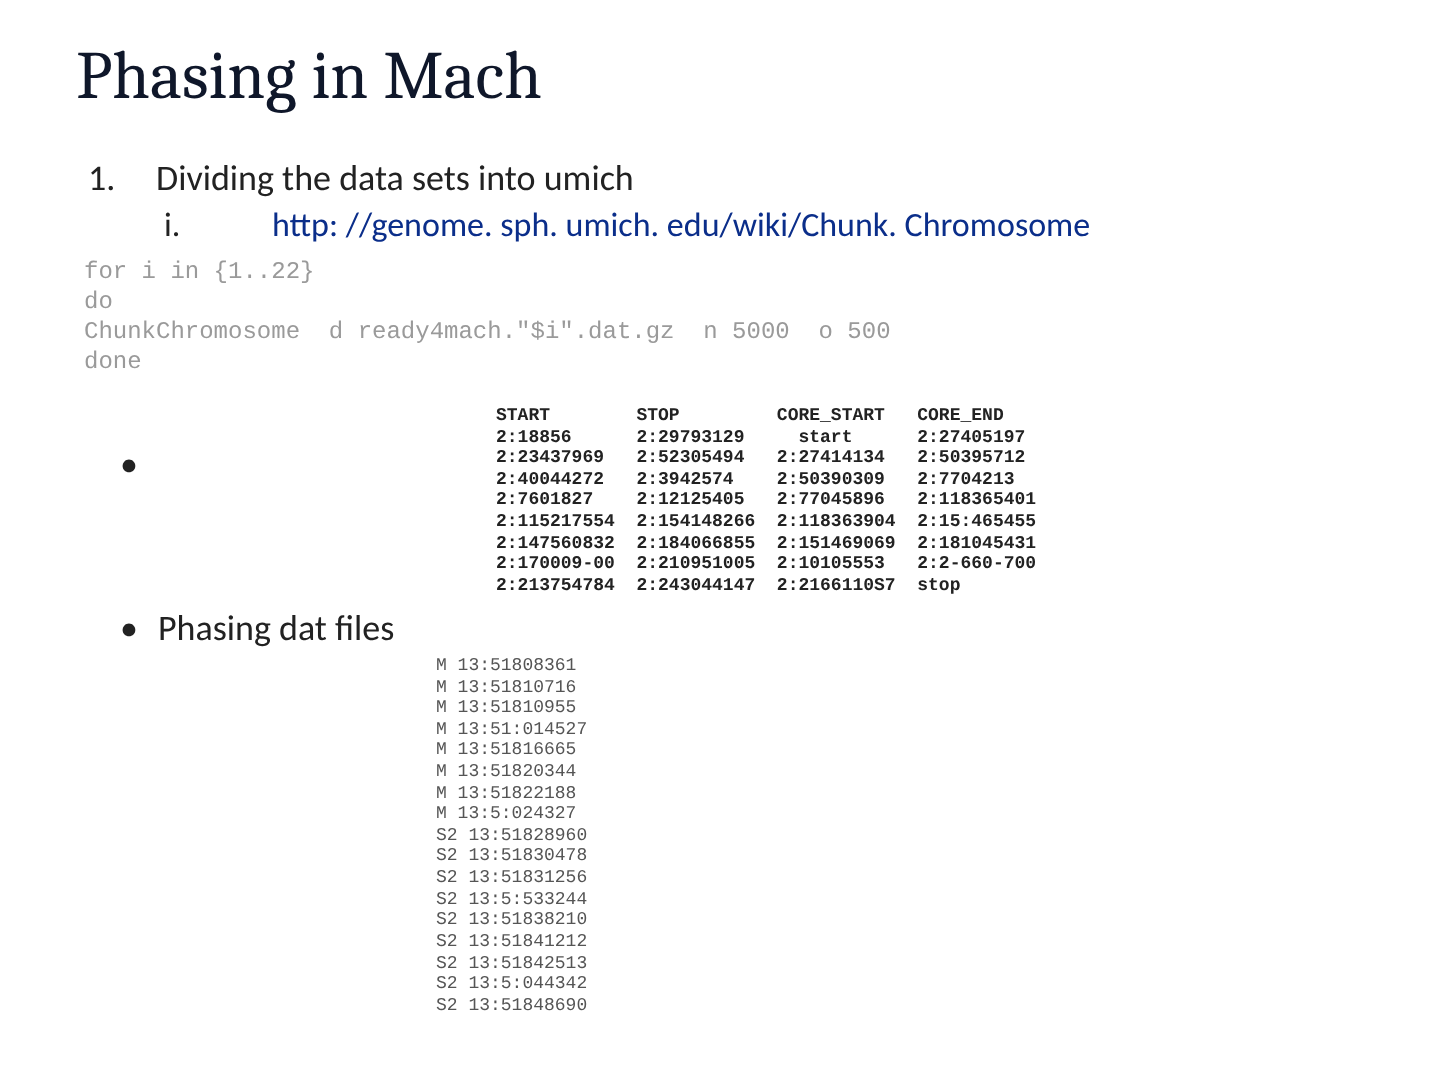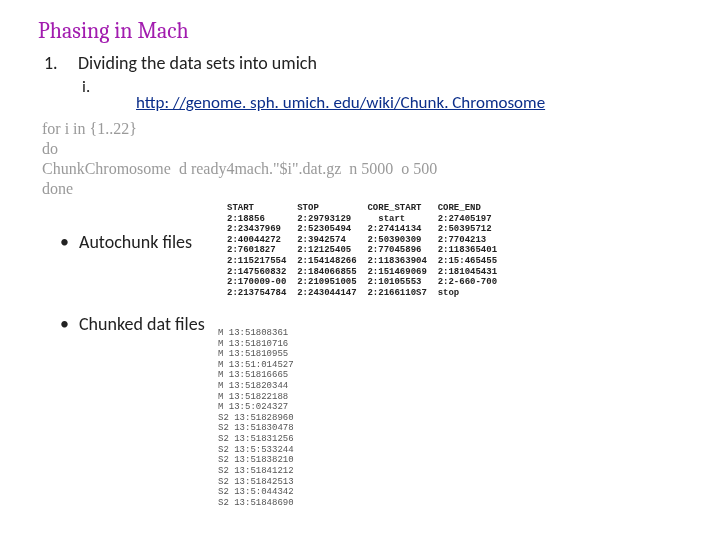--- a/index.html
+++ b/index.html
@@ -14,23 +14,23 @@
   }
   .slide {
     position: relative;
     width: 720px;
     height: 540px;
     box-sizing: border-box;
     padding: 18px 38px 0 38px;
   }
   .title {
     font-family: Cambria, Georgia, serif;
-    font-size: 22px;
-    color: #a21caf;
-    margin: 0 0 8px 0;
+    font-size: 34px;
+    color: #0f172a;
+    margin: 0 0 20px 0;
     font-weight: 400;
   }
   .ol-num {
     display: flex;
     font-size: 18px;
     color: #222;
     margin: 0 0 2px 0;
   }
   .ol-num .num {
     width: 34px;
@@ -45,26 +45,24 @@
     color: #222;
     margin: 0 0 6px 0;
   }
   .ol-roman .num {
     width: 54px;
     padding-left: 44px;
     box-sizing: content-box;
   }
   .link {
     color: #0b2e8a;
-    text-decoration: underline;
-    margin-top: 16px;
   }
   .codeblock {
-    font-family: Liberation Serif, serif;
-    font-size: 16px;
+    font-family: Liberation Mono, monospace;
+    font-size: 12px;
     color: #9a9a9a;
     white-space: pre;
     line-height: 1.25;
     margin: 6px 0 0 4px;
   }
   .bullet {
     display: flex;
     align-items: flex-start;
     font-size: 18px;
     color: #222;
@@ -75,21 +73,21 @@
   }
   .tableblock {
     position: absolute;
     font-family: "Courier New", monospace;
     font-size: 9px;
     color: #555;
     white-space: pre;
     line-height: 1.18;
   }
   .tbl1 {
-    left: 227px;
+    left: 248px;
     top: 203px;
   }
   .list2 {
     position: absolute;
     left: 218px;
     top: 328px;
     font-family: "Courier New", monospace;
     font-size: 9px;
     color: #555;
     white-space: pre;
@@ -117,26 +115,25 @@
     <a class="link">http: //genome. sph. umich. edu/wiki/Chunk. Chromosome</a>
   </div>
 
   <div class="codeblock">for i in {1..22}
 do
 ChunkChromosome  d ready4mach."$i".dat.gz  n 5000  o 500
 done</div>
 
   <div class="bullet" style="margin-top:32px;">
     <span class="dot">•</span>
-    <span>Autochunk files</span>
   </div>
 
   <div class="bullet" style="margin-top:60px;">
     <span class="dot">•</span>
-    <span>Chunked dat files</span>
+    <span>Phasing dat files</span>
   </div>
 
   <div class="tableblock tbl1"><span class="hdr">START        STOP         CORE_START   CORE_END
 2:18856      2:29793129     start      2:27405197
 2:23437969   2:52305494   2:27414134   2:50395712
 2:40044272   2:3942574    2:50390309   2:7704213
 2:7601827    2:12125405   2:77045896   2:118365401
 2:115217554  2:154148266  2:118363904  2:15:465455
 2:147560832  2:184066855  2:151469069  2:181045431
 2:170009-00  2:210951005  2:10105553   2:2-660-700

